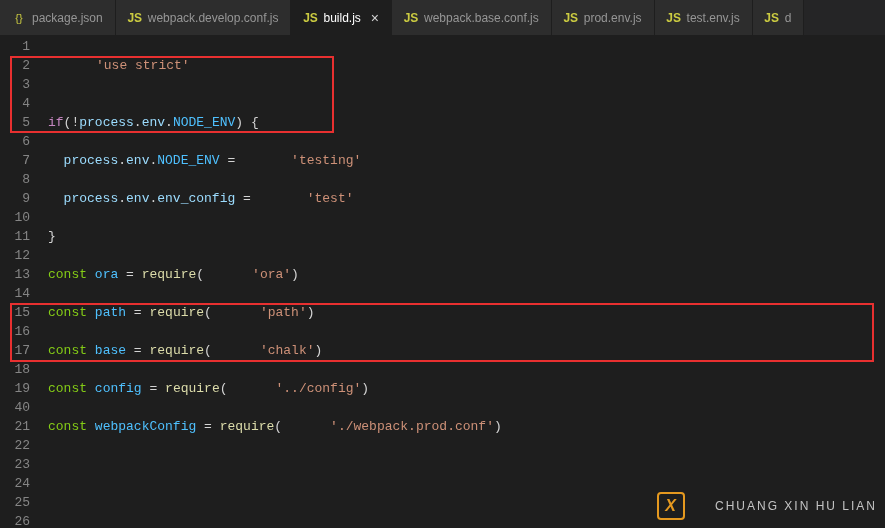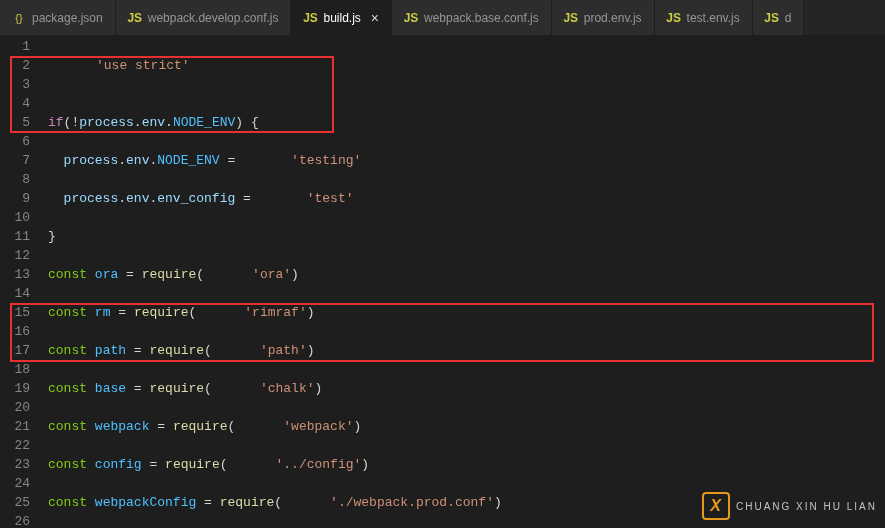--- a/index.html
+++ b/index.html
@@ -88,21 +88,21 @@
   gap: 6px;
   opacity: 0.95;
 }
 .watermark .logo {
   width: 28px; height: 28px;
   border: 2px solid #f0a020;
   border-radius: 4px;
   display: flex; align-items: center; justify-content: center;
   color: #f0a020; font-weight: bold; font-style: italic;
 }
-.watermark .sub { font-size: 10px; letter-spacing: 2px; display:block; color:#ccc; }
+.watermark .sub { font-size: 12px; letter-spacing: 2px; display:block; color:#ccc;margin-left:24px; }
 </style>
 </head>
 <body>
 
 <div class="tab-bar">
   <div class="tab">
       <span class="tab-icon json">{}</span>
       <span>package.json</span>
     </div>
   <div class="tab">
@@ -146,40 +146,38 @@
       <div>10</div>
       <div>11</div>
       <div>12</div>
       <div>13</div>
       <div>14</div>
       <div>15</div>
       <div>16</div>
       <div>17</div>
       <div>18</div>
       <div>19</div>
-      <div>20</div>
+      <div>40</div>
       <div>21</div>
       <div>22</div>
       <div>23</div>
       <div>24</div>
       <div>25</div>
       <div>26</div>
   </div>
   <div class="code">
 <div class="cl"><span class="s">'use strict'</span></div>
 <div class="cl"></div>
 <div class="cl"><span class="kw">if</span><span class="p">(</span><span class="p">!</span><span class="v">process</span><span class="p">.</span><span class="v">env</span><span class="p">.</span><span class="n">NODE_ENV</span><span class="p">) {</span></div>
 <div class="cl">  <span class="v">process</span><span class="p">.</span><span class="v">env</span><span class="p">.</span><span class="n">NODE_ENV</span> <span class="p">=</span> <span class="s">'testing'</span></div>
 <div class="cl">  <span class="v">process</span><span class="p">.</span><span class="v">env</span><span class="p">.</span><span class="v">env_config</span> <span class="p">=</span> <span class="s">'test'</span></div>
 <div class="cl"><span class="p">}</span></div>
 <div class="cl"><span class="k">const</span> <span class="n">ora</span> <span class="p">=</span> <span class="f">require</span><span class="p">(</span><span class="s">'ora'</span><span class="p">)</span></div>
-<div class="cl"><span class="k">const</span> <span class="n">rm</span> <span class="p">=</span> <span class="f">require</span><span class="p">(</span><span class="s">'rimraf'</span><span class="p">)</span></div>
 <div class="cl"><span class="k">const</span> <span class="n">path</span> <span class="p">=</span> <span class="f">require</span><span class="p">(</span><span class="s">'path'</span><span class="p">)</span></div>
 <div class="cl"><span class="k">const</span> <span class="n">base</span> <span class="p">=</span> <span class="f">require</span><span class="p">(</span><span class="s">'chalk'</span><span class="p">)</span></div>
-<div class="cl"><span class="k">const</span> <span class="n">webpack</span> <span class="p">=</span> <span class="f">require</span><span class="p">(</span><span class="s">'webpack'</span><span class="p">)</span></div>
 <div class="cl"><span class="k">const</span> <span class="n">config</span> <span class="p">=</span> <span class="f">require</span><span class="p">(</span><span class="s">'../config'</span><span class="p">)</span></div>
 <div class="cl"><span class="k">const</span> <span class="n">webpackConfig</span> <span class="p">=</span> <span class="f">require</span><span class="p">(</span><span class="s">'./webpack.prod.conf'</span><span class="p">)</span></div>
 <div class="cl"></div>
 
 
 
 <div class="cl"></div>
 
 
 

